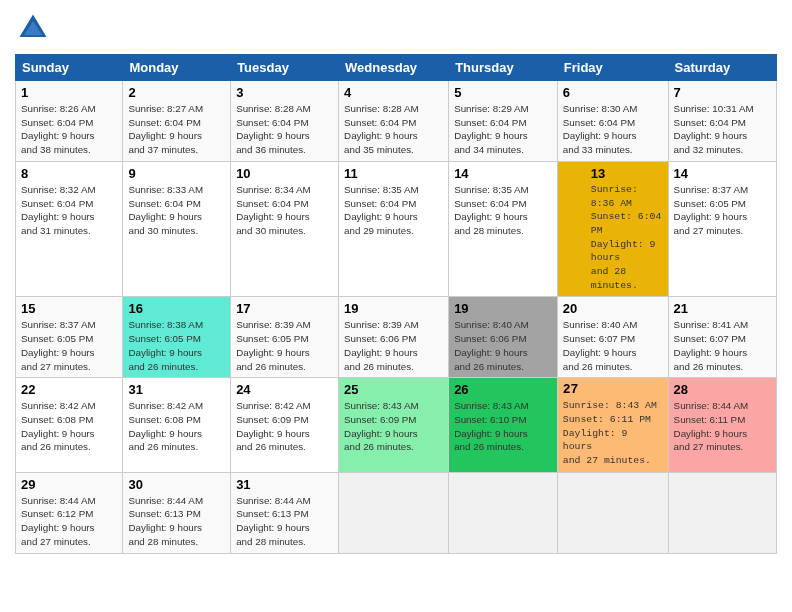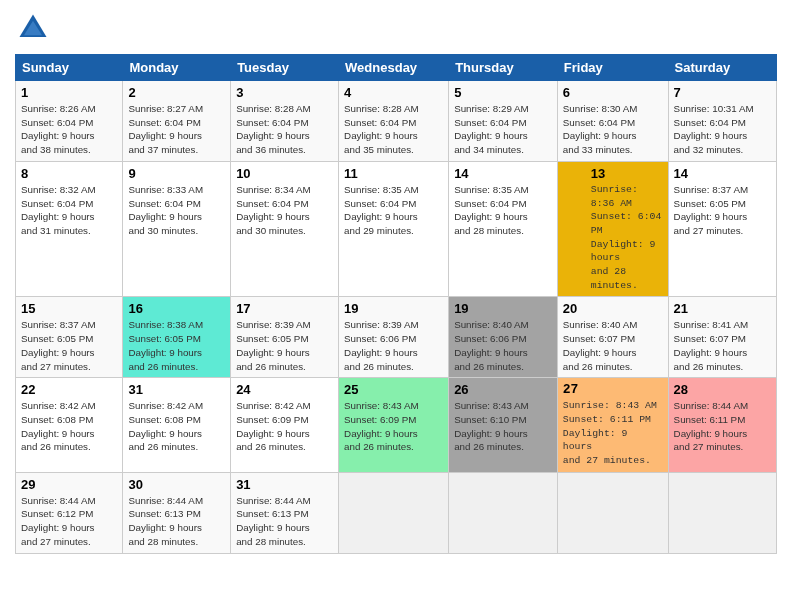--- a/index.html
+++ b/index.html
@@ -302,21 +302,21 @@
 Daylight: 9 hours
 and 26 minutes.</div>
           </td>
           <td style="background: #86efac;">
             <span class="day-num">25</span>
             <div class="day-info" style="white-space: pre-line;">Sunrise: 8:43 AM
 Sunset: 6:09 PM
 Daylight: 9 hours
 and 26 minutes.</div>
           </td>
-          <td style="background: #a3a3a3; margin-top: 45px;">
+          <td style="background: #22c55e; margin-top: 45px;">
             <span class="day-num">26</span>
             <div class="day-info" style="white-space: pre-line;">Sunrise: 8:43 AM
 Sunset: 6:10 PM
 Daylight: 9 hours
 and 26 minutes.</div>
           </td>
           <td style="background: #fdba74; font-family: Liberation Mono, monospace;">
             <span class="day-num">27</span>
             <div class="day-info" style="white-space: pre-line;">Sunrise: 8:43 AM
 Sunset: 6:11 PM

